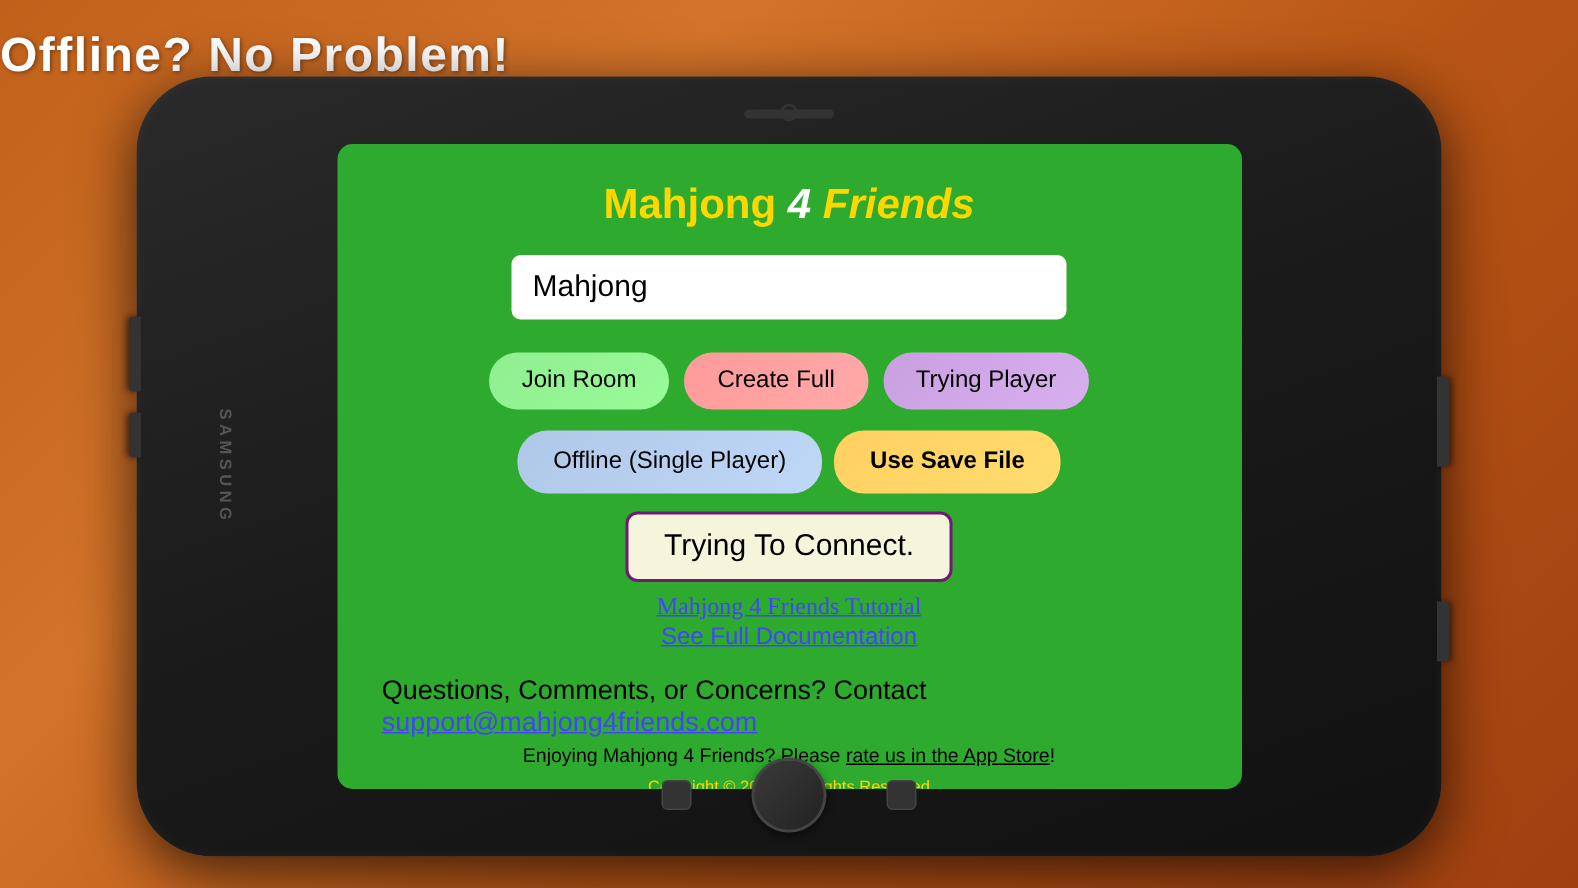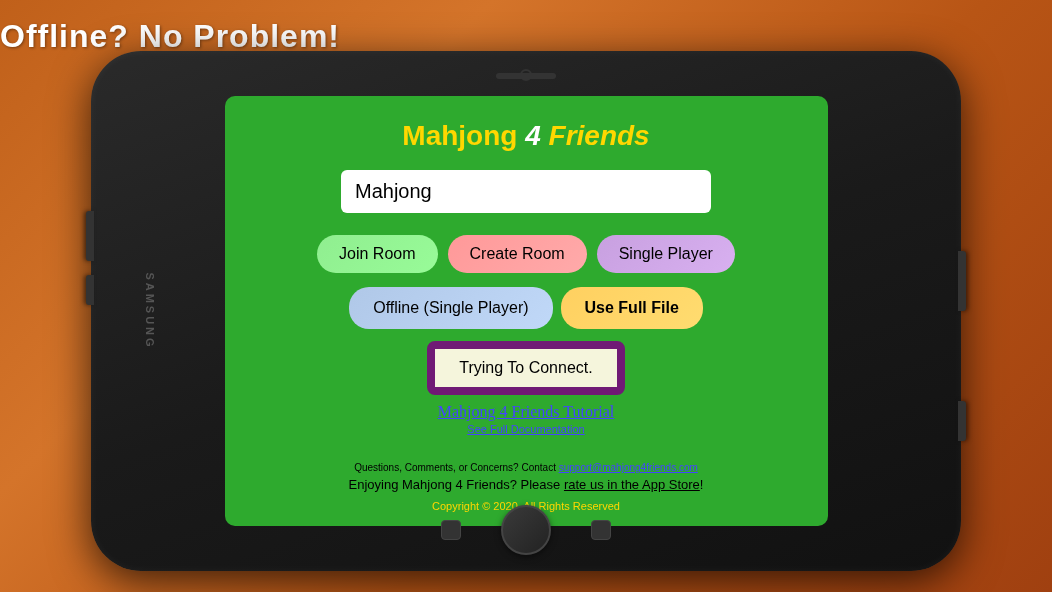--- a/index.html
+++ b/index.html
@@ -245,47 +245,47 @@
       font-size: 16px;
       cursor: pointer;
       background: linear-gradient(135deg, #ffd060, #ffdc70);
       color: #000;
       font-weight: bold;
     }
 
     .status-box {
       padding: 10px 24px;
       background: #f5f5dc;
-      border: 8px solid #701a75;
+      border: 2px solid #701a75;
       border-radius: 8px;
-      font-size: 16px;
+      font-size: 20px;
       color: #000;
       margin-top: 4px;
       margin-bottom: 8px;
     }
 
     .tutorial-link {
       color: #4444ff;
       text-decoration: underline;
       font-size: 16px;
       cursor: pointer;
       margin-bottom: 2px;
       font-family: Liberation Serif, serif;
     }
 
     .docs-link {
       color: #4444ff;
       text-decoration: underline;
-      font-size: 11px;
-      cursor: pointer;
-      margin-bottom: 27px;
+      font-size: 16px;
+      cursor: pointer;
+      margin-bottom: 16px;
     }
 
     .contact-text {
-      font-size: 10px;
+      font-size: 18px;
       color: #000;
       text-align: left;
       margin-bottom: 4px;
     }
 
     .contact-link {
       color: #4444ff;
       text-decoration: underline;
     }
 
@@ -357,27 +357,27 @@
 
     <div class="app-title">
       <span class="app-title-mahjong">Mahjong</span><span class="app-title-4"> 4 </span><span class="app-title-friends">Friends</span>
     </div>
 
     <input type="text" class="input-field" value="Mahjong" style="">
 
 
     <div class="buttons-row1">
       <button class="btn-join">Join Room</button>
-      <button class="btn-create">Create Room</button>
-      <button class="btn-single">Single Player</button>
+      <button class="btn-create">Create Full</button>
+      <button class="btn-single">Trying Player</button>
     </div>
 
     <div class="buttons-row2">
       <button class="btn-offline">Offline (Single Player)</button>
-      <button class="btn-save">Use Full File</button>
+      <button class="btn-save">Use Save File</button>
     </div>
 
     <div class="status-box">Trying To Connect.</div>
 
     <a class="tutorial-link" href="#">Mahjong 4 Friends Tutorial</a>
 
     <a class="docs-link" href="#">See Full Documentation</a>
 
     <div class="contact-text">
       <span>Questions, Comments, or Concerns? Contact</span>

